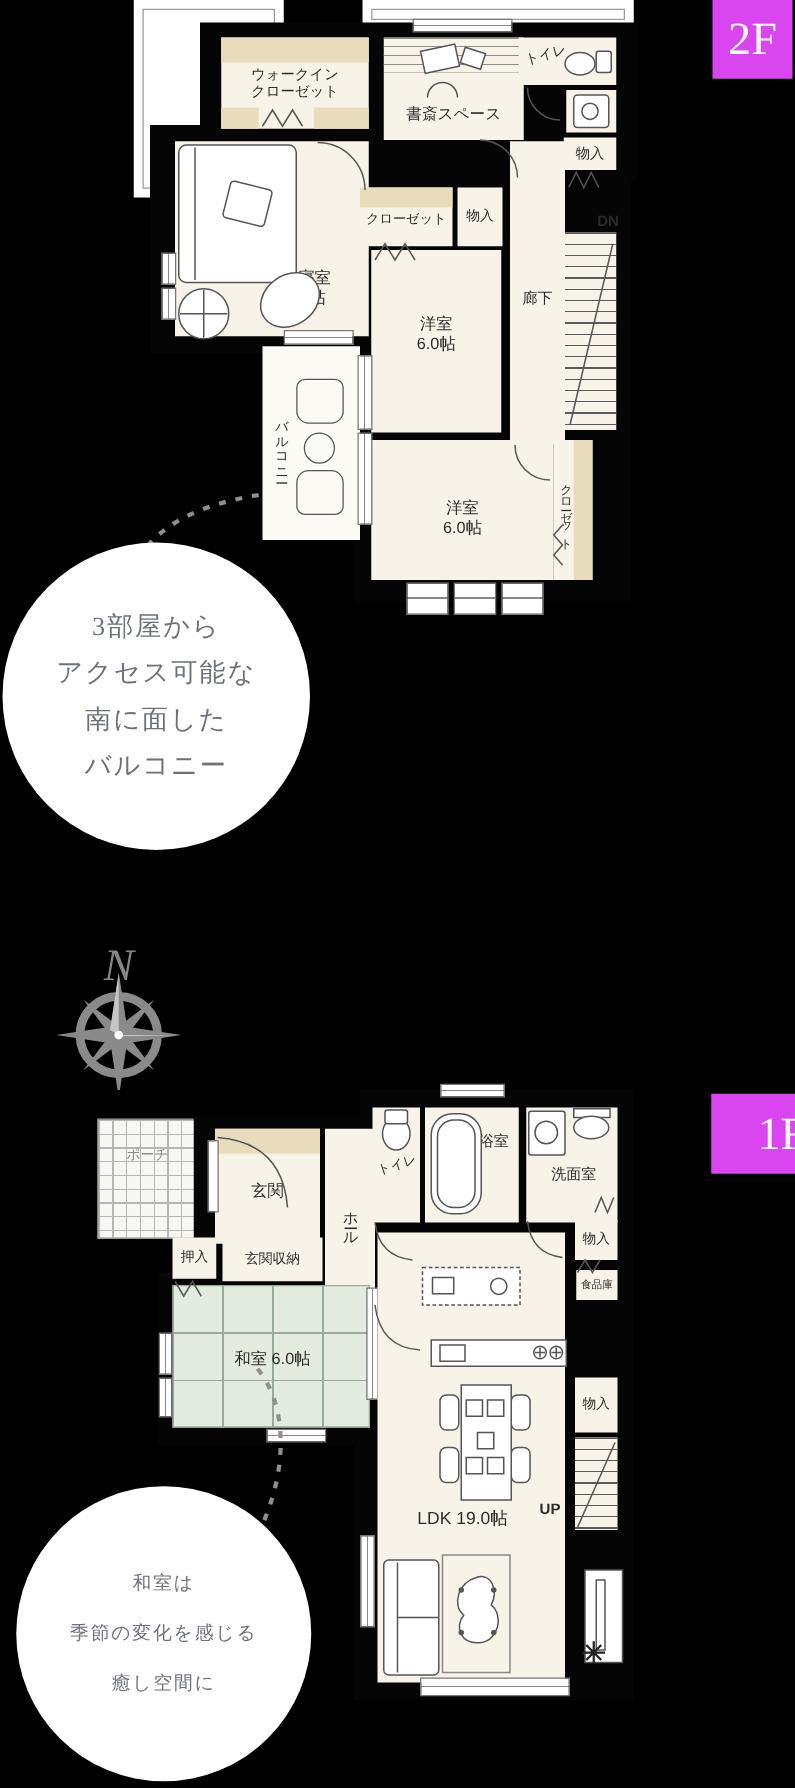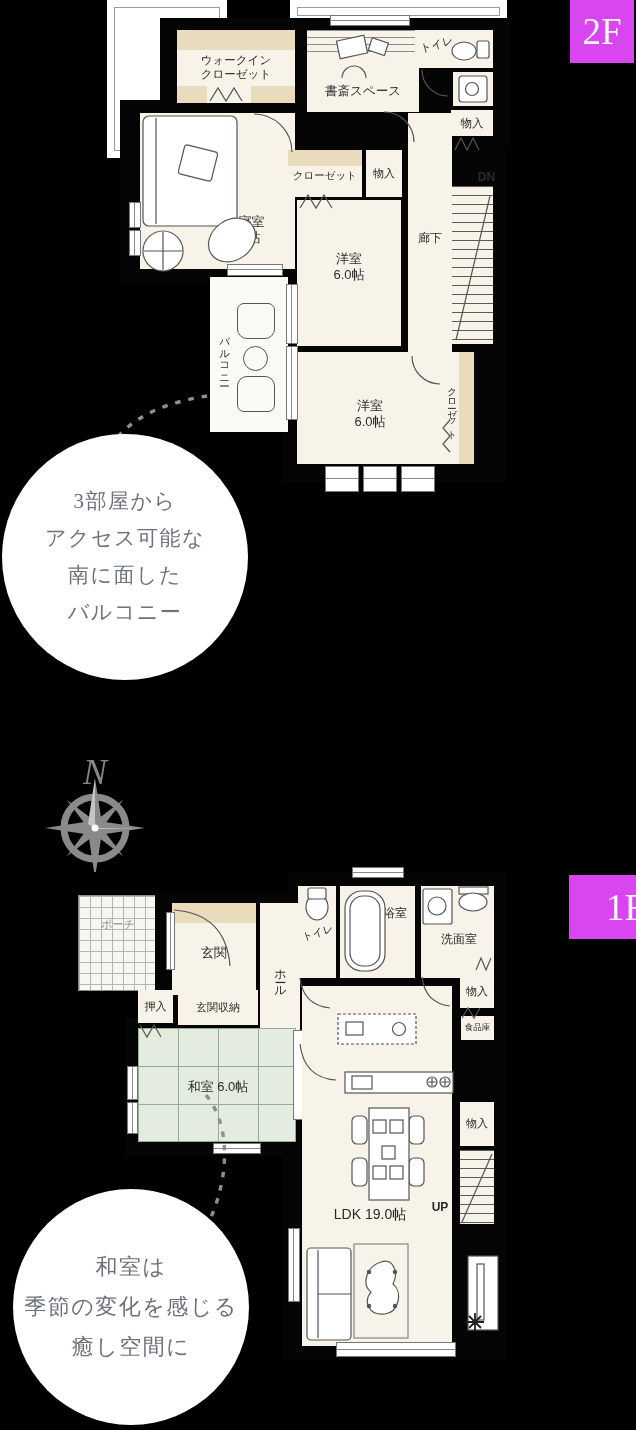--- a/index.html
+++ b/index.html
@@ -274,17 +274,17 @@
       </g>
       <path d="M50 36 L50 86 L43 82 Z M50 86 L100 86 L54 87 Z" fill="#fff" opacity="0.5"></path>
       <circle cx="50" cy="86" r="3.5" fill="#fff"></circle>
     </g>
   </svg>
 
   <div class="note" style="left:2px;top:434px;width:246px;height:246px;font-size:21px;line-height:37px;">3部屋から
 アクセス可能な
 南に面した
 バルコニー</div>
-  <div class="note" style="left:13px;top:1189px;width:236px;height:236px;font-size:22px;line-height:40px;">和室は
+  <div class="note" style="left:13px;top:1189px;width:236px;height:236px;font-size:15px;line-height:40px;">和室は
 季節の変化を感じる
 癒し空間に</div>
 
 </div>
 
 </body></html>

